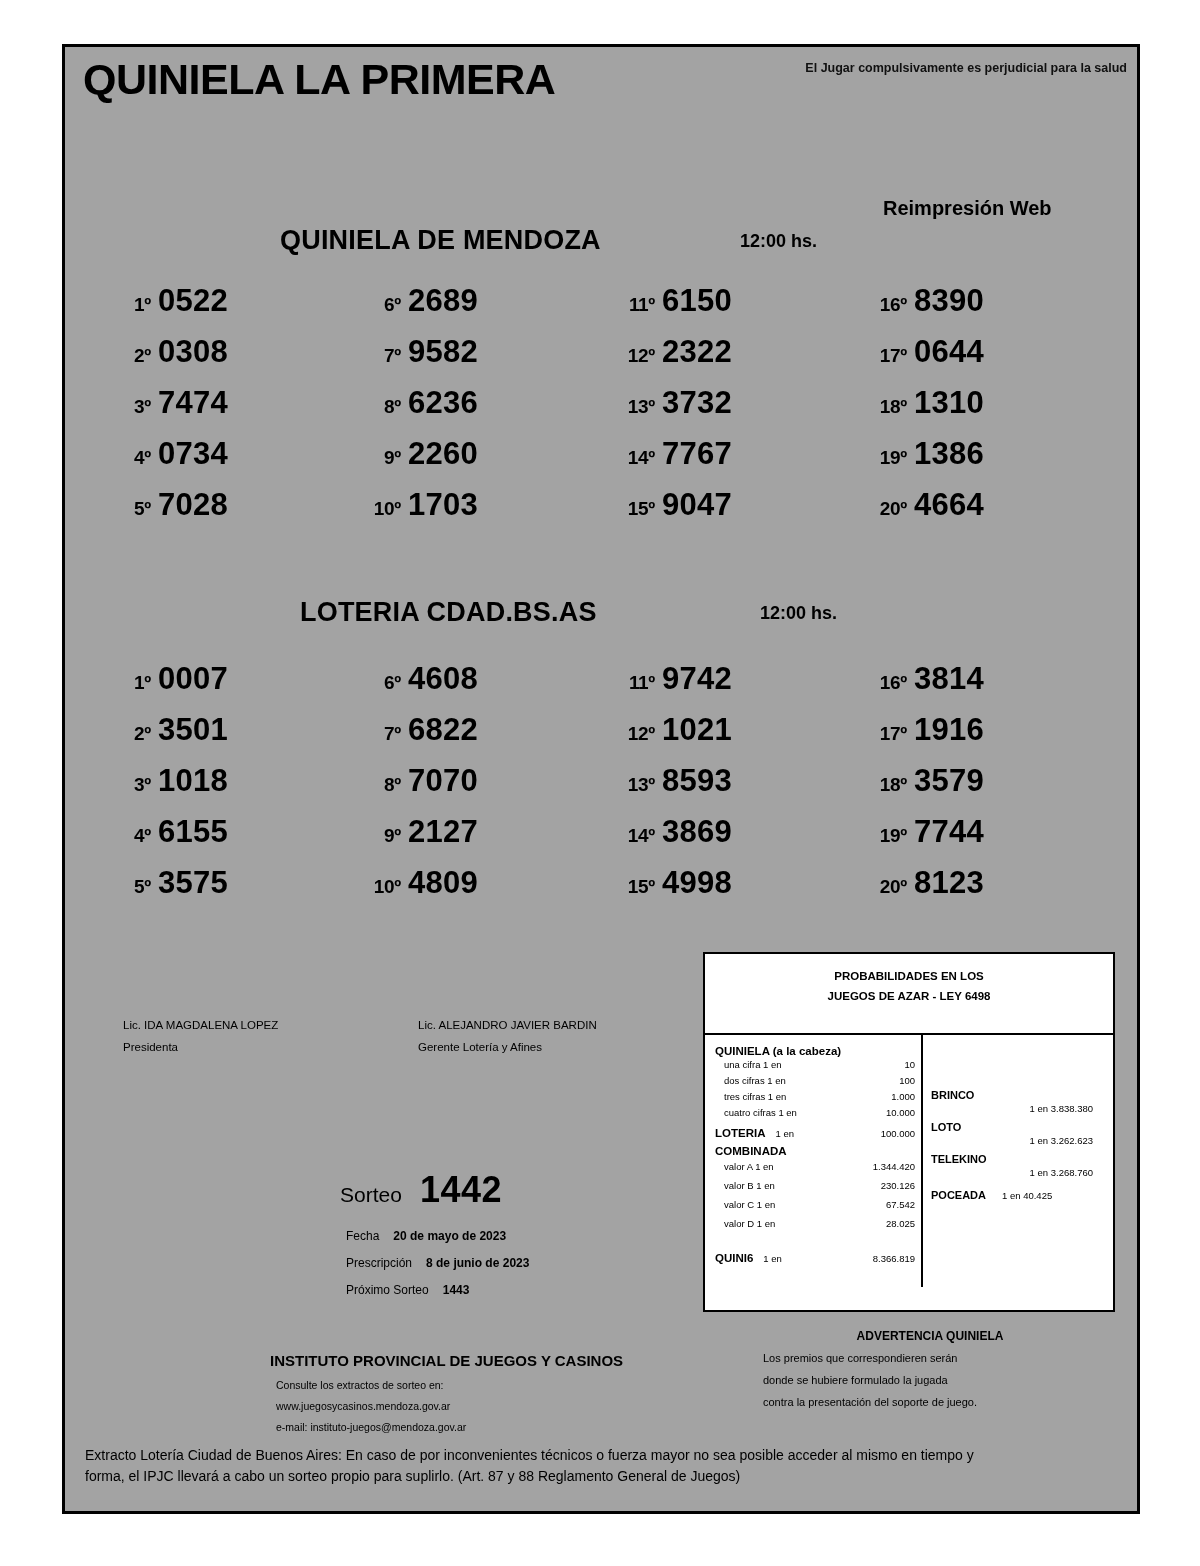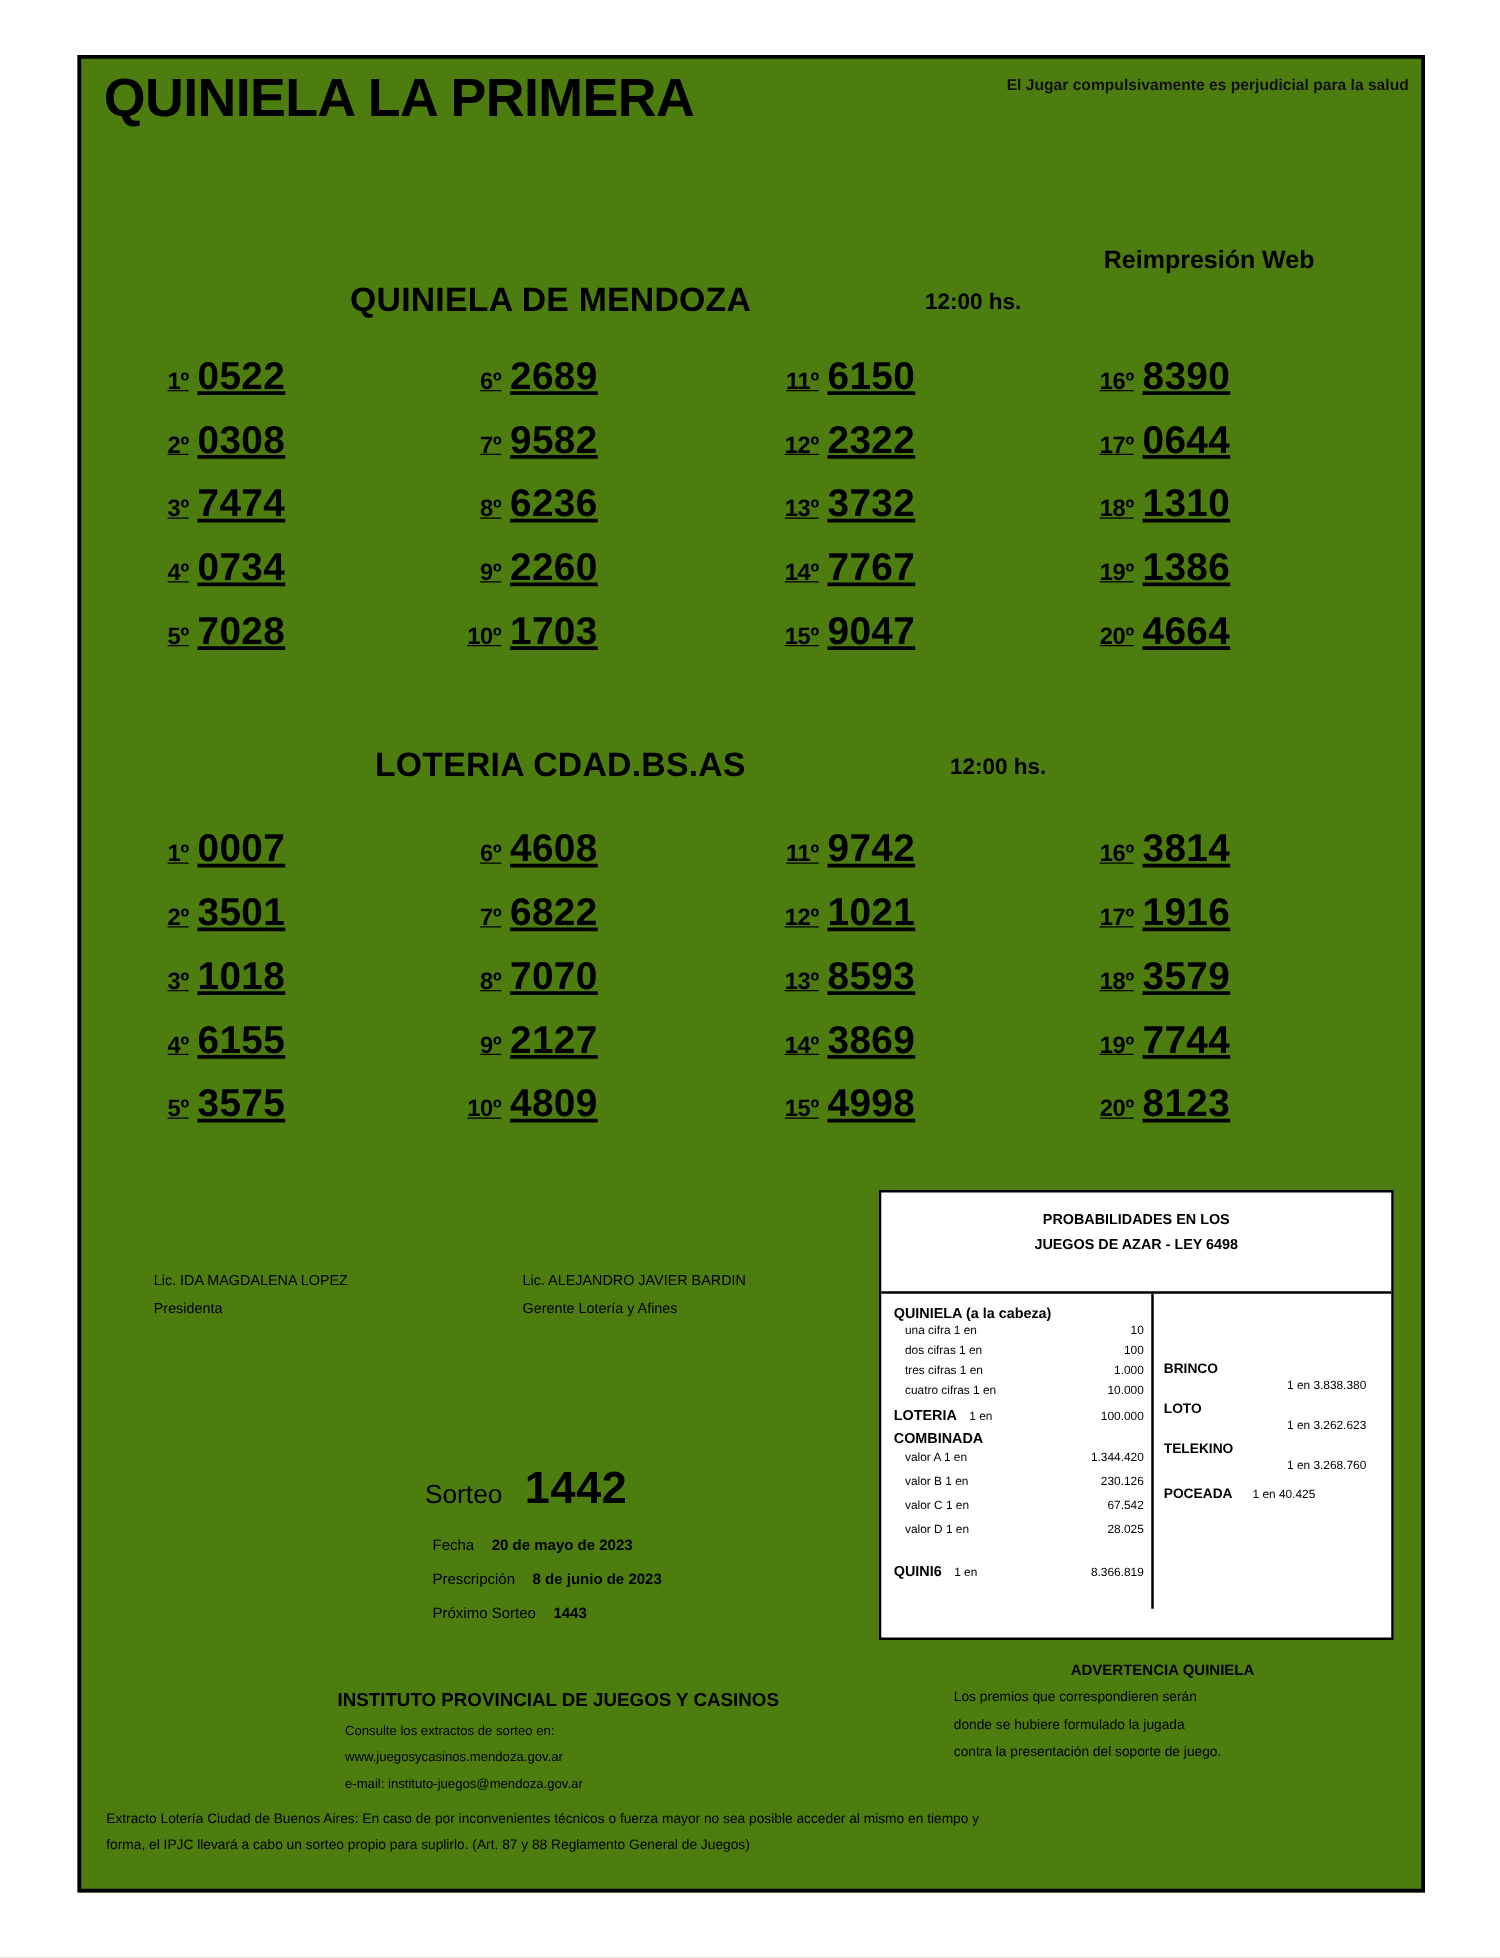--- a/index.html
+++ b/index.html
@@ -20,21 +20,21 @@
   }
   
   .doc-frame {
     position: absolute;
     left: 62px;
     top: 44px;
     width: 1078px;
     height: 1470px;
     border: 3px solid #000000;
     box-sizing: border-box;
-    background: #4d7c0f;
+    background: #a3a3a3;
   }
 
   
   .main-title {
     position: absolute;
     left: 18px;
     top: 8px;
     font-size: 43px;
     font-weight: bold;
     letter-spacing: -0.5px;
@@ -87,21 +87,20 @@
     width: 100%;
   }
   .col {
     position: absolute;
     top: 0;
   }
   .row {
     display: flex;
     align-items: baseline;
     height: 51px;
-    text-decoration: underline;
   }
   .pos {
     font-size: 19px;
     font-weight: bold;
     text-align: right;
     letter-spacing: -0.3px;
   }
   .num {
     font-size: 31px;
     font-weight: bold;
@@ -231,21 +230,21 @@
   .adv-line {
     font-size: 11px;
     line-height: 22px;
     white-space: nowrap;
   }
 
   .bottom-note {
     position: absolute;
     left: 20px;
     right: 14px;
-    font-size: 11px;
+    font-size: 14px;
     line-height: 21px;
   }
 </style>
 </head>
 <body>
 
 <div class="page">
   <div class="doc-frame">
 
     <div class="main-title">QUINIELA LA PRIMERA</div>

